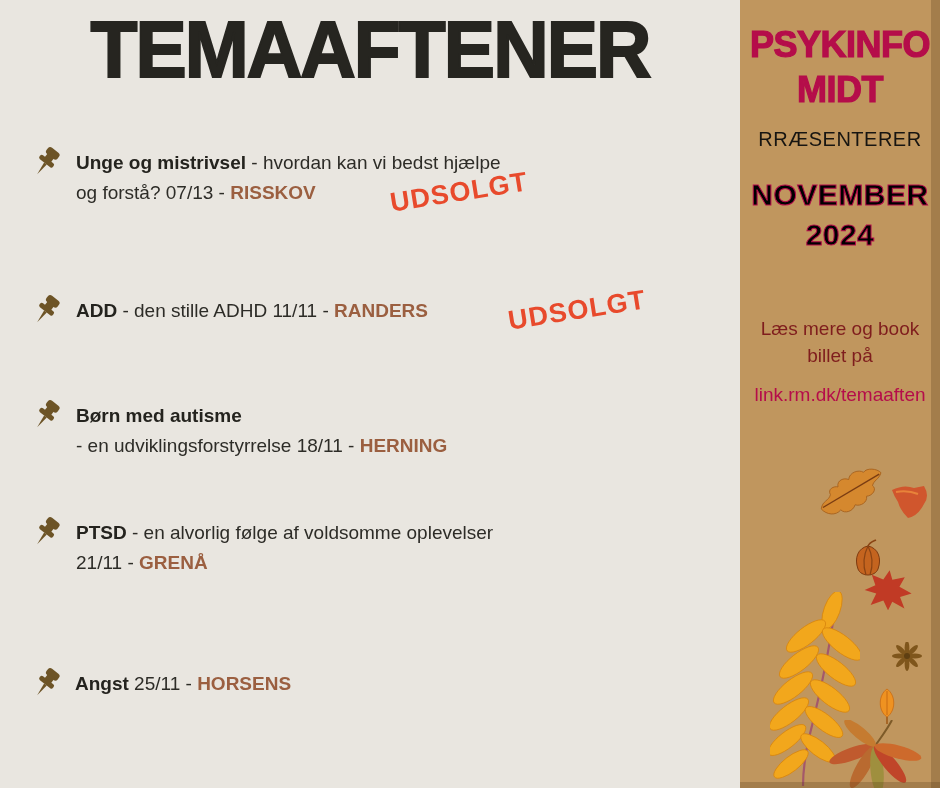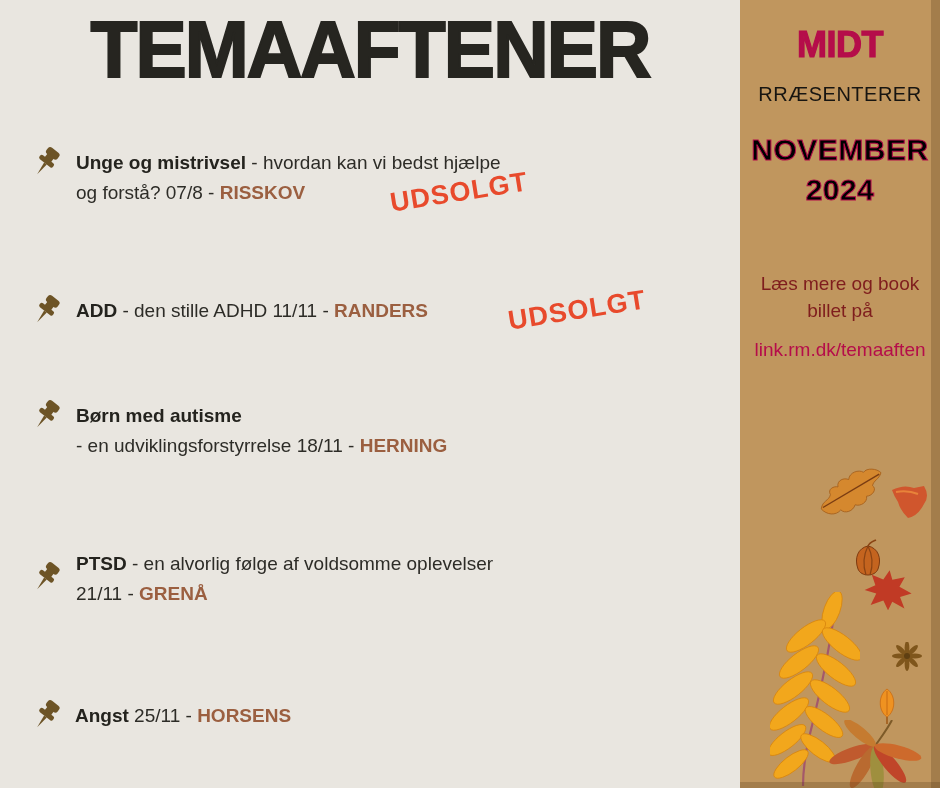--- a/index.html
+++ b/index.html
@@ -25,22 +25,22 @@
     position:absolute; left:28px; width:660px;
     display:flex; align-items:flex-start; gap:12px;
   }
   .event .pin { flex:0 0 36px; width:36px; height:36px; margin-top:-4px; }
   .event .lines { font-size:19px; line-height:30px; }
   .event .t   { font-weight:700; color:#24231e; }
   .event .loc { font-weight:700; color:#9b5f40; }
   #event-1 { top:148px; }
   #event-2 { top:296px; }
   #event-3 { top:401px; }
-  #event-4 { top:549px;align-items:center; }
-  #event-5 { top:701px;gap:11px; }
+  #event-4 { top:518px; }
+  #event-5 { top:669px;gap:11px; }
 
   .stamp {
     position:absolute; font-size:27px; font-weight:700; letter-spacing:1px;
     color:#e84a2c; transform:rotate(-9deg); transform-origin:left top;
     white-space:nowrap;
   }
   #stamp-1 { left:388px; top:188px; }
   #stamp-2 { left:506px; top:306px; }
 
   
@@ -87,21 +87,21 @@
 
     <div class="event" id="event-1">
       <svg class="pin" viewBox="0 0 36 36">
         <g fill="#6d5426" transform="rotate(38 18 18)">
           <rect x="11" y="3" width="14" height="8" rx="3"></rect>
           <rect x="14" y="9" width="8" height="7"></rect>
           <rect x="9.5" y="14.5" width="17" height="5" rx="2"></rect>
           <path d="M16.8,19.5 L20.2,19.5 L18.5,33 Z"></path>
         </g>
       </svg>
-      <div class="lines"><span class="t">Unge og mistrivsel</span><span> - hvordan kan vi bedst hjælpe</span><br><span>og forstå? 07/8 - </span><span class="loc">RISSKOV</span></div>
+      <div class="lines"><span class="t">Unge og mistrivsel</span><span> - hvordan kan vi bedst hjælpe</span><br><span>og forstå? 07/13 - </span><span class="loc">RISSKOV</span></div>
     </div>
     <div class="stamp" id="stamp-1">UDSOLGT</div>
 
     <div class="event" id="event-2">
       <svg class="pin" viewBox="0 0 36 36">
         <g fill="#6d5426" transform="rotate(38 18 18)">
           <rect x="11" y="3" width="14" height="8" rx="3"></rect>
           <rect x="14" y="9" width="8" height="7"></rect>
           <rect x="9.5" y="14.5" width="17" height="5" rx="2"></rect>
           <path d="M16.8,19.5 L20.2,19.5 L18.5,33 Z"></path>
@@ -144,20 +144,21 @@
           <path d="M16.8,19.5 L20.2,19.5 L18.5,33 Z"></path>
         </g>
       </svg>
       <div class="lines"><span class="t">Angst</span><span> 25/11 - </span><span class="loc">HORSENS</span></div>
     </div>
 
   </div>
 
   <div class="sidebar">
     <div class="brand">
+      <div>PSYKINFO</div>
       <div>MIDT</div>
     </div>
     <div class="presents">RRÆSENTERER</div>
     <div class="month">
       <div>NOVEMBER</div>
       <div>2024</div>
     </div>
     <div class="cta">
       <div>Læs mere og book</div>
       <div>billet på</div>

